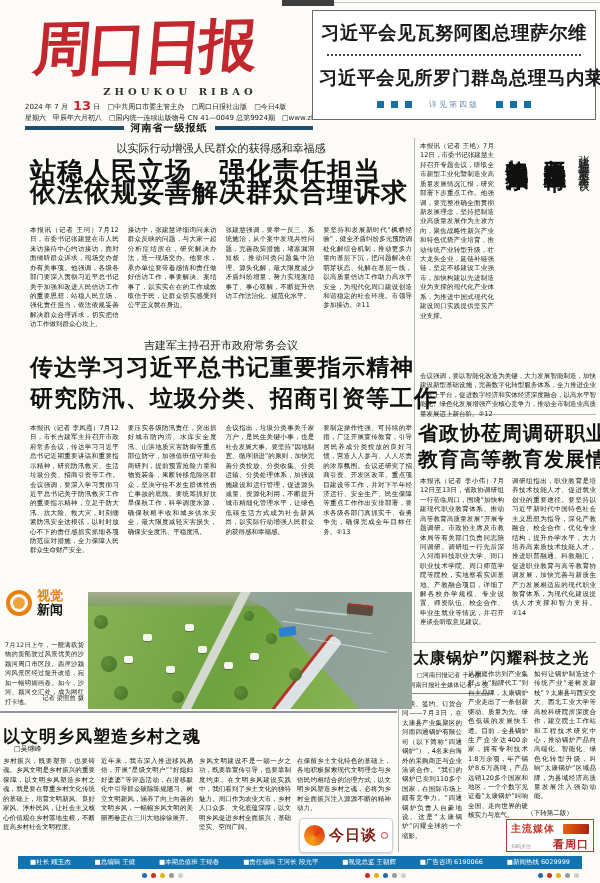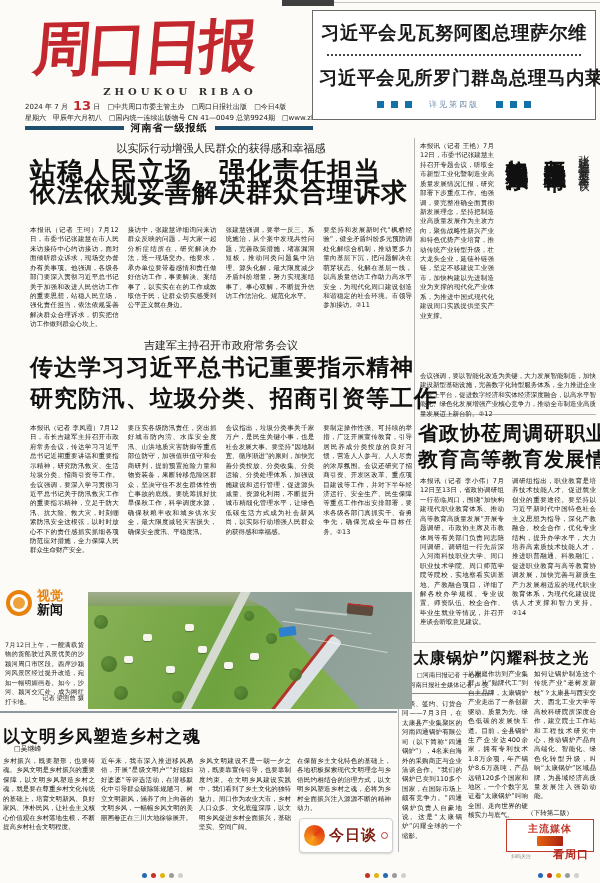--- a/index.html
+++ b/index.html
@@ -67,21 +67,21 @@
   .bs-head{left:402px;top:648px;width:194px;font-size:15.5px;}
   .bs-byline{left:404px;top:670px;width:90px;font-size:6.3px;line-height:10px;text-align:center;
              border-bottom:1px solid #888;padding-bottom:3px;color:#222;}
   .bs-col{font-size:6.5px;line-height:1.45;text-align:justify;overflow:hidden;color:#151515;}
   .bs-col0{left:402px;top:700px;width:60px;height:150px;}
   .bs-col1{left:468px;top:670px;width:60px;height:180px;}
   .bs-col2{left:534px;top:670px;width:62px;height:136px;}
   .bs-turn{left:505px;top:809px;width:90px;font-size:6.5px;text-align:center;color:#111;}
   .media-box{left:506px;top:819px;width:88px;height:33px;border:1.5px solid #c0392b;background:#fff;
              box-sizing:border-box;padding:2px 4px;}
-  .mb-row1{display:flex;align-items:center;justify-content:space-between;flex-direction:column;}
+  .mb-row1{display:flex;align-items:center;justify-content:space-between;}
   .mb-line1{color:#c0392b;font-weight:bold;font-size:10px;letter-spacing:1px;}
   .mb-chip{width:26px;height:10px;background:linear-gradient(100deg,#e8650f,#a8200f);border-radius:1px;}
   .mb-row2{display:flex;align-items:baseline;justify-content:space-between;margin-top:1px;}
   .mb-small{font-size:5px;color:#888;}
   .mb-line2{color:#b3261e;font-weight:900;font-size:11px;letter-spacing:1px;}
   
   .vn-logo{left:6px;top:589px;display:flex;align-items:center;gap:5px;}
   .vn-icon{width:26px;height:26px;border-radius:50%;border:4px solid #e8820c;box-sizing:border-box;
            position:relative;background:#fff;}
   .vn-icon::after{content:"";position:absolute;left:3px;top:3px;width:12px;height:12px;
@@ -281,20 +281,29 @@
   <div class="abs es-col es-c0">乡村振兴，既要塑形，也要铸魂。乡风文明是乡村振兴的重要保障，以文明乡风塑造乡村之魂，就是要在尊重乡村文化传统的基础上，培育文明新风、良好家风、淳朴民风，让社会主义核心价值观在乡村落地生根，不断提高乡村社会文明程度。</div>
   <div class="abs es-col es-c2">乡风文明建设不是一朝一夕之功，既要靠宣传引导，也要靠制度约束。在文明乡风建设实践中，我们看到了乡土文化的独特魅力。周口作为农业大市，乡村人口众多、文化底蕴深厚，以文明乡风促进乡村全面振兴，基础坚实、空间广阔。</div>
   <div class="abs es-col es-c3">在保留乡土文化特色的基础上，各地积极探索现代文明理念与乡俗民约相结合的治理方式，以文明乡风塑造乡村之魂，必将为乡村全面振兴注入源源不断的精神动力。</div>
 
   <div class="abs today-box">
     <span class="tt-swoosh"></span>
     <span class="tt-label">今日谈</span>
     <span class="tt-mark"></span>
   </div>
 
+  <div class="abs footer-bar">
+    <span>■社长 顾玉杰</span>
+    <span>■总编辑 王健</span>
+    <span>■本期总值班 王锦春</span>
+    <span>■责任编辑 王河长 段允平</span>
+    <span>■视觉总监 王朝辉</span>
+    <span>■广告咨询 6190066</span>
+    <span>■新闻热线 6029999</span>
+  </div>
 
   <div class="abs regdots rd-left">
     <i class="d1"></i>
       <i class="d2"></i>
       <i class="d3"></i>
       <i class="d4"></i>
       <i class="d5"></i>
   </div>
   <div class="abs regdots rd-center">
     <i class="d2"></i>

